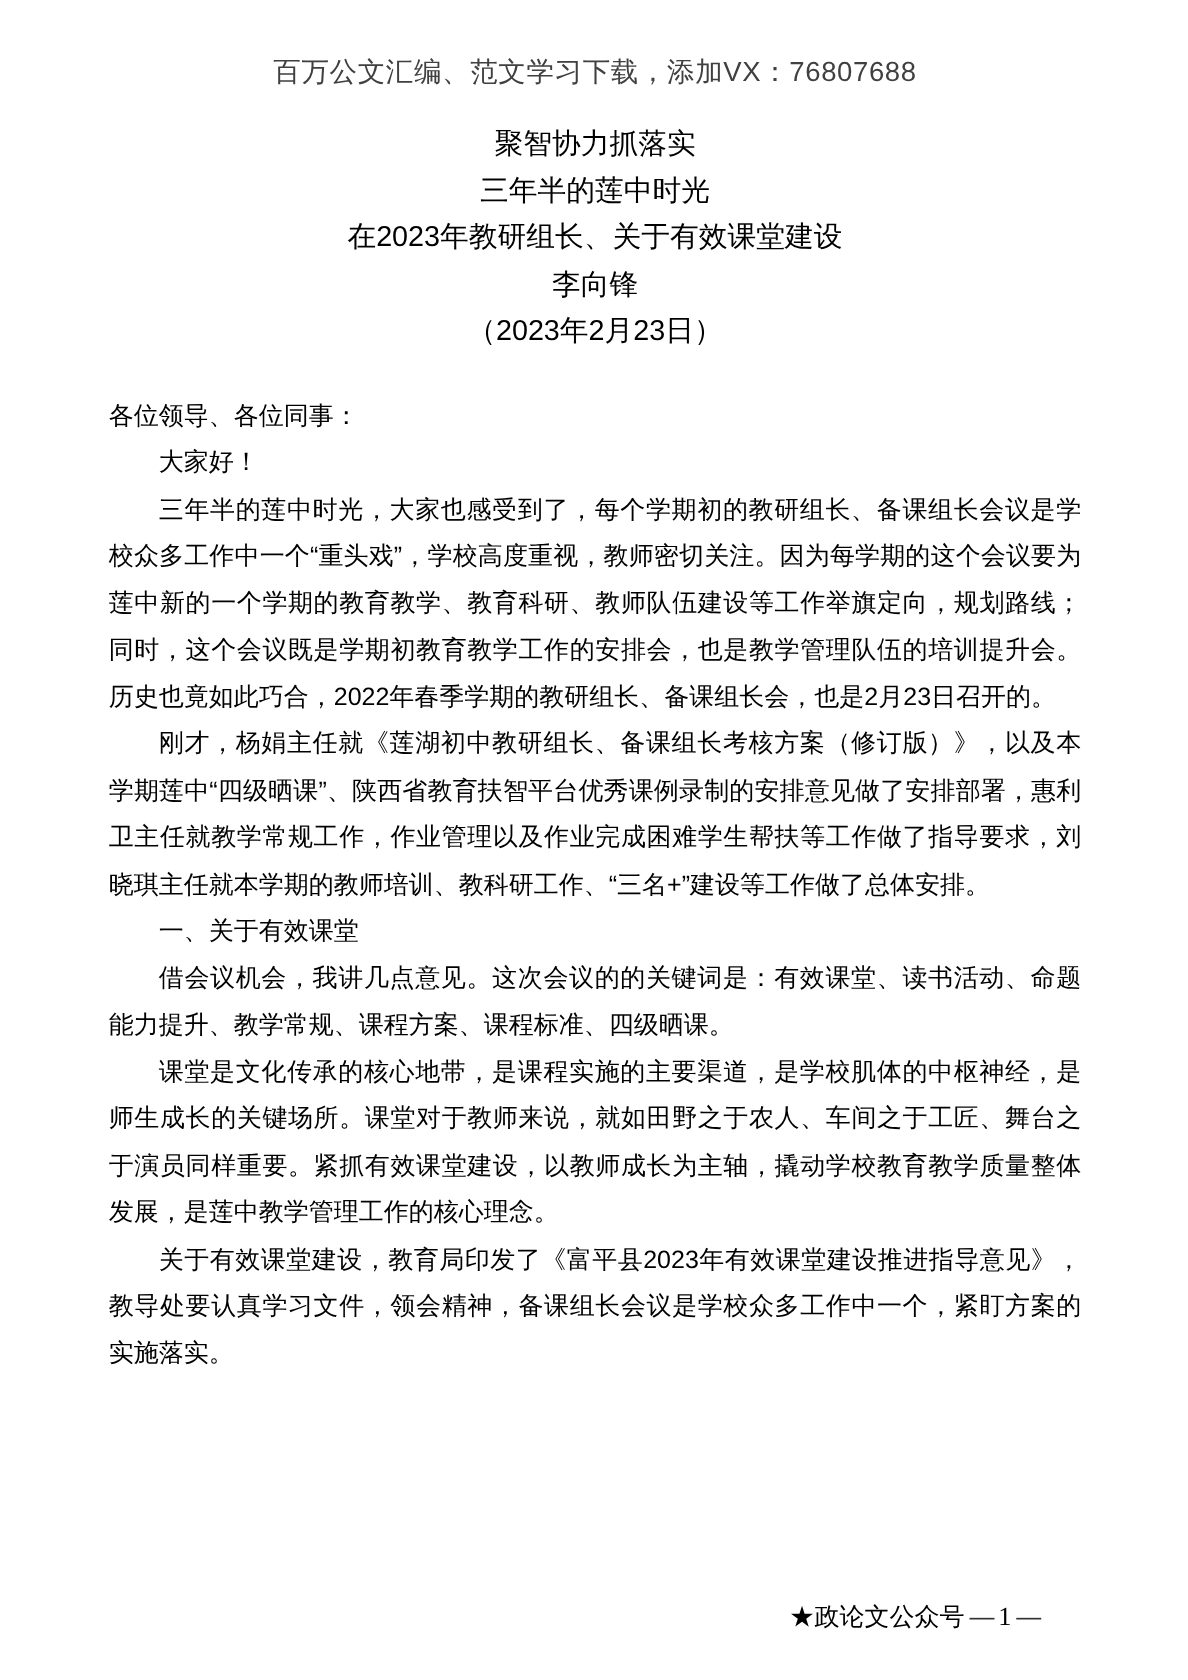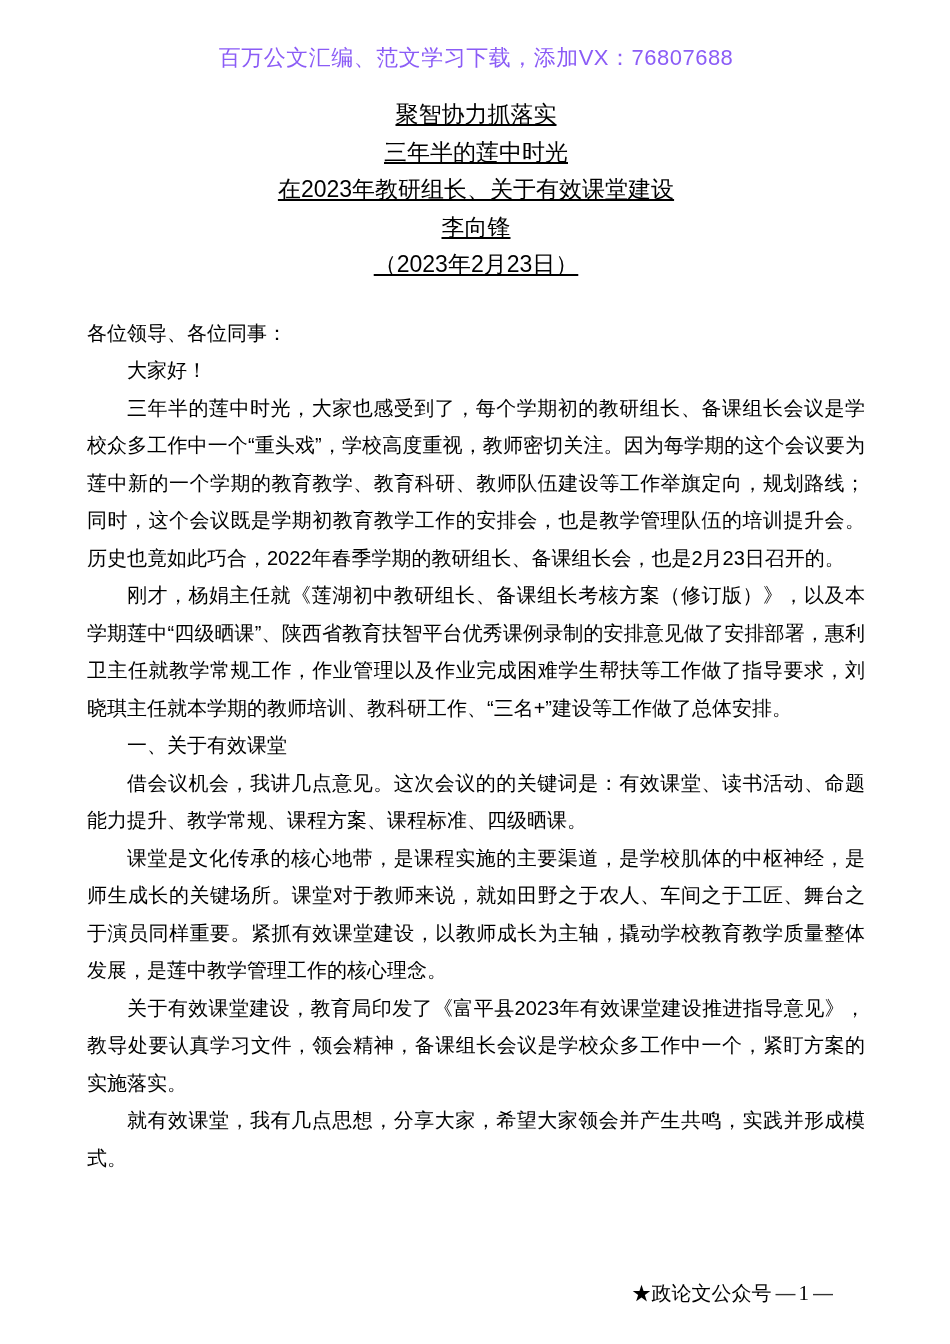--- a/index.html
+++ b/index.html
@@ -13,32 +13,32 @@
     overflow: hidden;
   }
   .page {
     position: absolute;
     inset: 0;
     padding: 44px 85px 0 87px;
     box-sizing: border-box;
   }
   .notice {
     text-align: center;
-    color: #8b5cf6;
+    color: #404040;
     font-size: 22px;
     line-height: 28px;
     margin: 0 0 24px 0;
     letter-spacing: 0.5px;
   }
   .title-block {
     text-align: center;
     font-size: 23px;
     line-height: 37.5px;
   }
-  .title-line { margin: 0; text-decoration: underline; }
+  .title-line { margin: 0; }
   .body-text {
     margin-top: 31px;
     font-size: 20px;
     line-height: 37.5px;
     text-align: justify;
     text-justify: inter-ideograph;
   }
   .para {
     margin: 0;
     text-indent: 2em;
@@ -81,21 +81,20 @@
 
   <div class="body-text">
     <p class="para no-indent">各位领导、各位同事：</p>
     <p class="para">大家好！</p>
     <p class="para">三年半的莲中时光，大家也感受到了，每个学期初的教研组长、备课组长会议是学校众多工作中一个“重头戏”，学校高度重视，教师密切关注。因为每学期的这个会议要为莲中新的一个学期的教育教学、教育科研、教师队伍建设等工作举旗定向，规划路线；同时，这个会议既是学期初教育教学工作的安排会，也是教学管理队伍的培训提升会。历史也竟如此巧合，2022年春季学期的教研组长、备课组长会，也是2月23日召开的。</p>
     <p class="para">刚才，杨娟主任就《莲湖初中教研组长、备课组长考核方案（修订版）》，以及本学期莲中“四级晒课”、陕西省教育扶智平台优秀课例录制的安排意见做了安排部署，惠利卫主任就教学常规工作，作业管理以及作业完成困难学生帮扶等工作做了指导要求，刘晓琪主任就本学期的教师培训、教科研工作、“三名+”建设等工作做了总体安排。</p>
     <p class="para">一、关于有效课堂</p>
     <p class="para">借会议机会，我讲几点意见。这次会议的的关键词是：有效课堂、读书活动、命题能力提升、教学常规、课程方案、课程标准、四级晒课。</p>
     <p class="para">课堂是文化传承的核心地带，是课程实施的主要渠道，是学校肌体的中枢神经，是师生成长的关键场所。课堂对于教师来说，就如田野之于农人、车间之于工匠、舞台之于演员同样重要。紧抓有效课堂建设，以教师成长为主轴，撬动学校教育教学质量整体发展，是莲中教学管理工作的核心理念。</p>
     <p class="para">关于有效课堂建设，教育局印发了《富平县2023年有效课堂建设推进指导意见》，教导处要认真学习文件，领会精神，备课组长会议是学校众多工作中一个，紧盯方案的实施落实。</p>
-    <p class="para">就有效课堂，我有几点思想，分享大家，希望大家领会并产生共鸣，实践并形成模式。</p>
   </div>
 
   <div class="footer">
     <span>★政论文公众号</span>
     <span class="dash">—</span>
     <span class="pagenum">1</span>
     <span class="dash">—</span>
   </div>
 
 </div>

